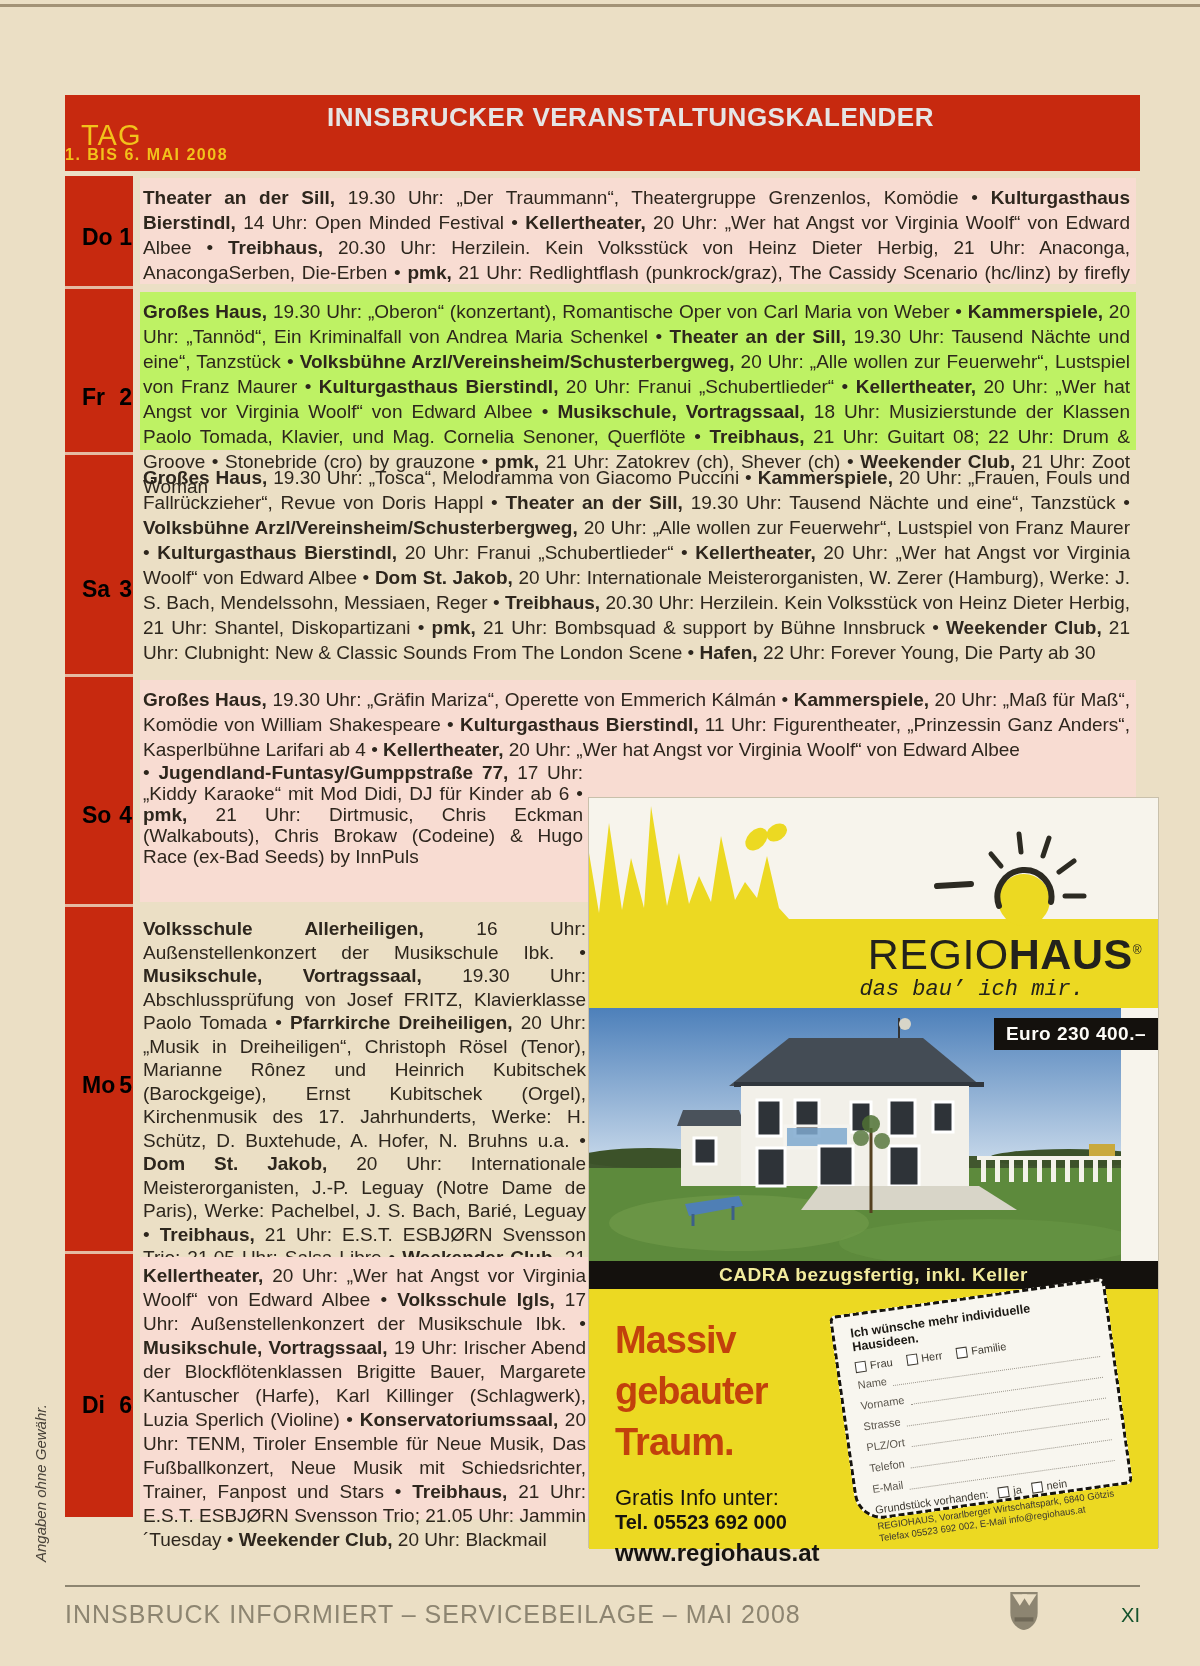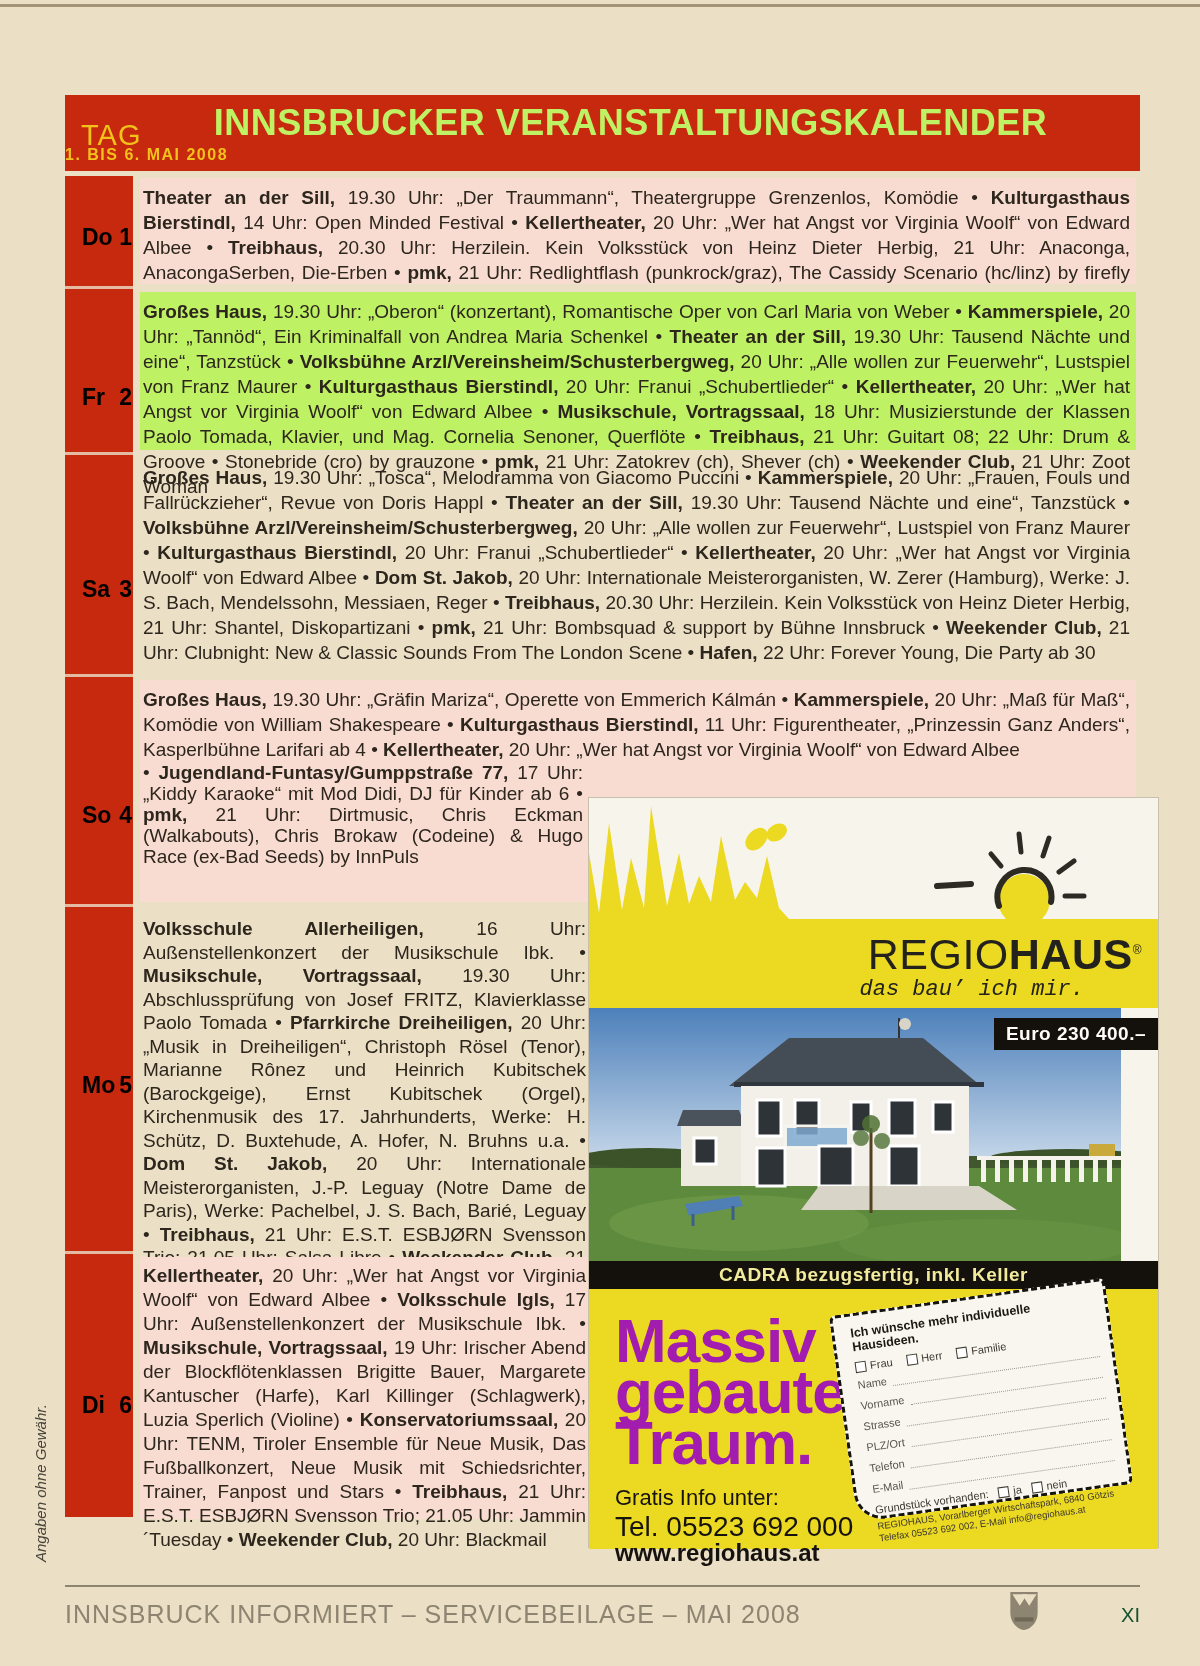--- a/index.html
+++ b/index.html
@@ -3,22 +3,22 @@
 <meta charset="utf-8">
 <style>
   html,body{margin:0;padding:0;}
   .page{position:relative;width:1200px;height:1666px;background:#ebdfc5;overflow:hidden;
         font-family:"Liberation Sans",sans-serif;color:#2d261d;}
   .scan-top{position:absolute;top:4px;left:0;width:100%;height:3px;background:rgba(92,72,42,.5);}
 
   
   .header{position:absolute;left:65px;top:95px;width:1075px;height:76px;background:#c7290f;}
   .tag{position:absolute;left:16px;top:24px;font-size:29px;color:#f2c21b;letter-spacing:1px;}
-  .title{position:absolute;left:76px;right:20px;top:7px;text-align:center;color:#bef264;
-         font-size:36px;font-weight:700;letter-spacing:.5px;white-space:nowrap;}
+  .title{position:absolute;left:76px;right:20px;top:7px;text-align:center;color:#e5e5e5;
+         font-size:26px;font-weight:700;letter-spacing:.5px;white-space:nowrap;}
   .subtitle{position:absolute;left:0;right:0;top:51px;color:#f2c21b;
             font-size:16px;font-weight:700;letter-spacing:1.5px;}
 
   
   .daycol{position:absolute;left:65px;top:176px;width:68px;height:1341px;background:#c7290f;}
   .daysep{position:absolute;left:65px;width:68px;height:3px;background:#ecdfc7;opacity:.8;}
   .daylabel{position:absolute;left:73px;width:68px;box-sizing:border-box;padding:0 9px;
             display:flex;justify-content:space-between;color:#000000;font-weight:700;font-size:23px;}
 
   
@@ -50,24 +50,24 @@
   .brand .bold{font-weight:800;}
   .brand sup{font-size:12px;}
   .slogan{font-family:Liberation Mono, monospace;font-style:italic;font-size:22px;color:#23221c;
           padding-right:58px;margin-top:0;}
   .ad-photo{position:relative;height:253px;overflow:hidden;}
   .pricebox{position:absolute;top:10px;right:0;background:#14110d;color:#fdfcf8;font-weight:700;
             font-size:19px;padding:5px 12px;letter-spacing:.5px;}
   .ad-caption{height:28px;background:#14110d;color:#f2eb9c;font-weight:700;font-size:19px;
               line-height:28px;text-align:center;letter-spacing:.5px;}
   .ad-bottom{position:relative;height:260px;background:#ecd922;}
-  .headline{position:absolute;left:26px;top:26px;font-size:62px;font-weight:800;line-height:51px;
-            color:#a21caf;letter-spacing:-1px;}
+  .headline{position:absolute;left:26px;top:26px;font-size:38px;font-weight:800;line-height:51px;
+            color:#c2410c;letter-spacing:-1px;}
   .info{position:absolute;left:26px;top:196px;font-size:22px;color:#16130f;}
-  .tel{position:absolute;left:26px;top:222px;font-size:28px;font-weight:400;color:#16130f;}
+  .tel{position:absolute;left:26px;top:222px;font-size:20px;font-weight:700;color:#16130f;}
   .web{position:absolute;left:26px;top:250px;font-size:24px;font-weight:700;color:#16130f;}
 
   
   .coupon{position:absolute;left:253px;top:498px;width:278px;height:208px;background:#f8f6ef;
           border:3px dashed #15130f;border-radius:6px 6px 6px 28px;transform:rotate(-8deg);
           box-sizing:border-box;padding:10px 12px 8px 16px;z-index:3;}
   .ctitle{font-size:12.5px;font-weight:700;color:#1c1914;margin-bottom:7px;}
   .salrow{display:flex;gap:14px;margin-bottom:6px;font-size:11px;color:#3c382f;}
   .salut{display:flex;align-items:center;gap:4px;}
   .cbox{display:inline-block;width:9px;height:9px;border:1.5px solid #3c382f;background:#fff;}

